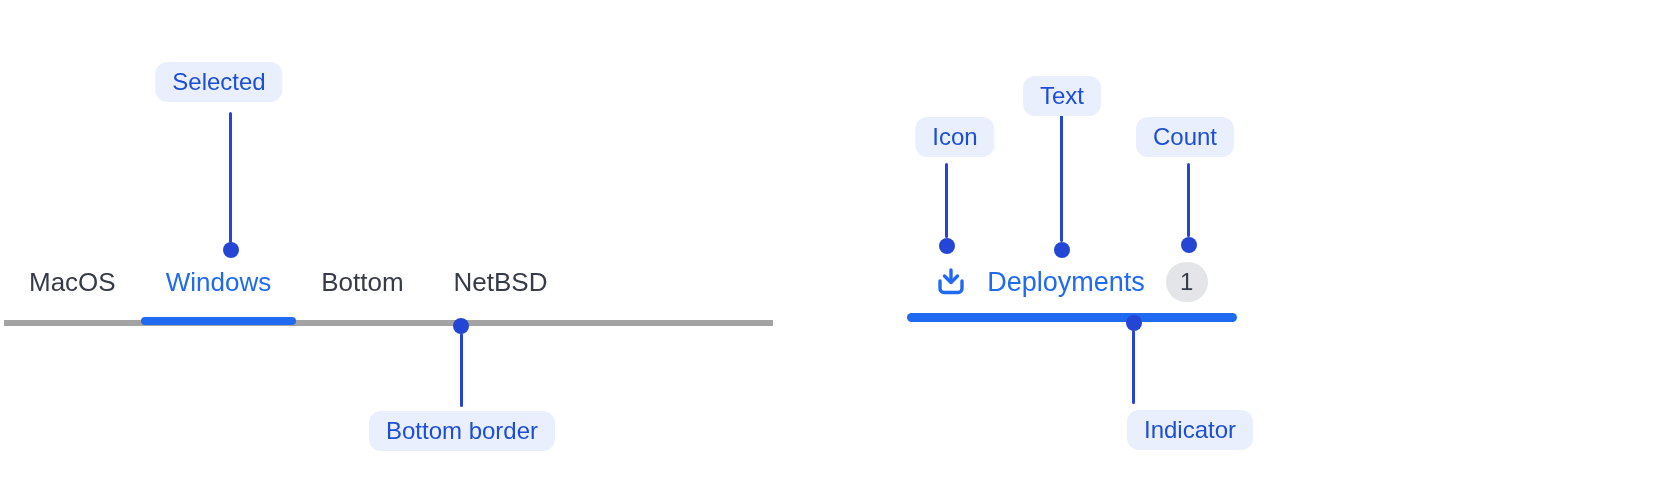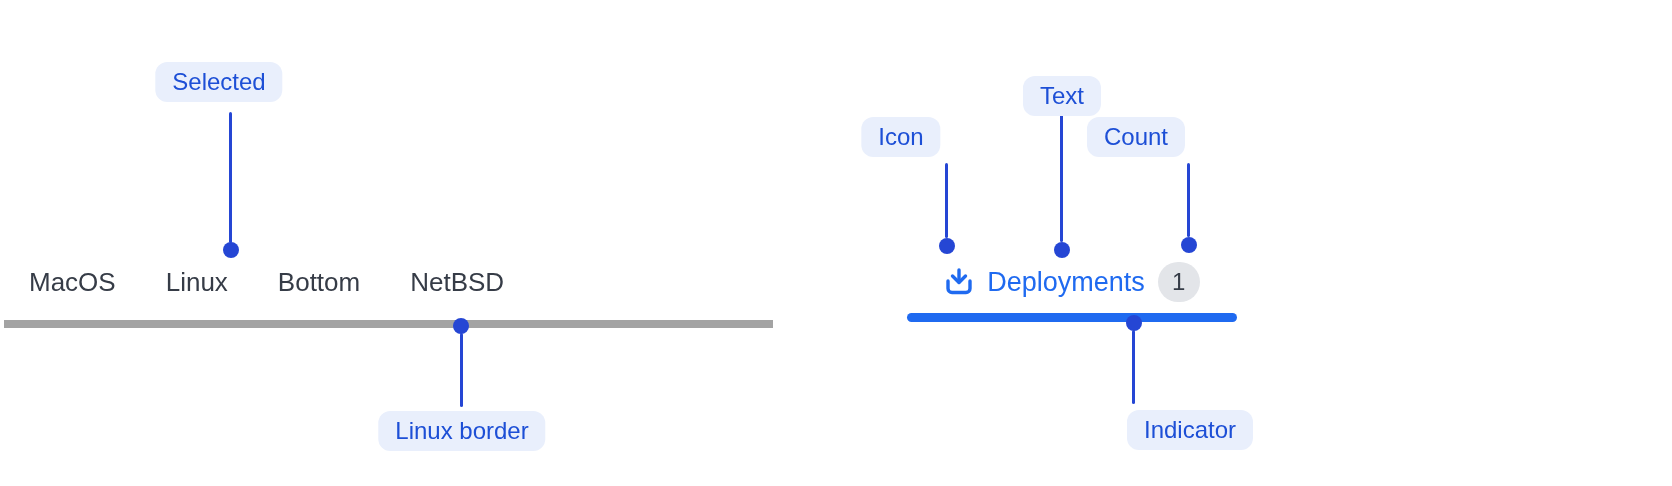--- a/index.html
+++ b/index.html
@@ -19,37 +19,37 @@
     position:absolute;width:3px;background:#2546d4;z-index:4;border-radius:2px;
   }
   .anno-dot{
     position:absolute;width:16px;height:16px;border-radius:50%;
     background:#2546d4;z-index:6;
   }
   
   .tabbar{
     position:absolute;left:4px;top:260px;width:769px;
     display:flex;align-items:flex-start;
-    border-bottom:8px solid #a3a3a3;
+    border-bottom:6px solid #a3a3a3;
   }
   .tab{
     position:relative;
     padding:8px 25px 24px 25px;
     font-size:26px;line-height:28px;font-weight:500;
     color:#363c47;cursor:pointer;white-space:nowrap;
   }
   .tab.selected{color:#1f6af0;}
   .tab-indicator{
     position:absolute;left:0;right:0;bottom:-5px;height:8px;
     border-radius:4px;background:#1f6af0;
   }
   
   .rtab-group{position:absolute;left:907px;top:264px;width:330px;}
   .rtab{
-    display:flex;align-items:center;justify-content:center;gap:13px;
+    display:flex;align-items:center;justify-content:center;gap:21px;
     height:36px;cursor:pointer;
   }
   .rtab-label{font-size:27px;line-height:30px;font-weight:500;color:#1f6af0;white-space:nowrap;}
   .rtab-icon{width:30px;height:30px;display:block;}
   .rtab-count{
     min-width:42px;height:40px;border-radius:20px;
     background:#e3e5e9;color:#363c47;
     font-size:24px;font-weight:500;
     display:flex;align-items:center;justify-content:center;
     box-sizing:border-box;padding:0 10px;
@@ -63,38 +63,41 @@
 <body>
 
 <div id="stage">
 
   <div class="anno-badge" style="left:219px;top:62px;">Selected</div>
   <div class="anno-line" style="left:229px;top:112px;height:131px;"></div>
   <div class="anno-dot" style="left:223px;top:242px;"></div>
 
   <div class="tabbar">
     <div class="tab">MacOS</div>
-    <div class="tab">Linux</div>
+    <div class="tab selected">
+      <span>Windows</span>
+      <div class="tab-indicator"></div>
+    </div>
     <div class="tab">Bottom</div>
     <div class="tab">NetBSD</div>
   </div>
 
   <div class="anno-dot" style="left:453px;top:318px;"></div>
   <div class="anno-line" style="left:460px;top:333px;height:74px;"></div>
-  <div class="anno-badge" style="left:462px;top:411px;">Linux border</div>
+  <div class="anno-badge" style="left:462px;top:411px;">Bottom border</div>
 
   <div class="anno-badge" style="left:1062px;top:76px;">Text</div>
   <div class="anno-line" style="left:1060px;top:110px;height:132px;"></div>
   <div class="anno-dot" style="left:1054px;top:242px;"></div>
 
-  <div class="anno-badge" style="left:901px;top:117px;">Icon</div>
+  <div class="anno-badge" style="left:955px;top:117px;">Icon</div>
   <div class="anno-line" style="left:945px;top:163px;height:75px;"></div>
   <div class="anno-dot" style="left:939px;top:238px;"></div>
 
-  <div class="anno-badge" style="left:1136px;top:117px;">Count</div>
+  <div class="anno-badge" style="left:1185px;top:117px;">Count</div>
   <div class="anno-line" style="left:1187px;top:163px;height:74px;"></div>
   <div class="anno-dot" style="left:1181px;top:237px;"></div>
 
   <div class="rtab-group">
     <div class="rtab">
       <svg class="rtab-icon" viewBox="0 0 30 30" fill="none">
         <path d="M15 3 L15 15" stroke="#1f6af0" stroke-width="3.4" stroke-linecap="round"></path>
         <path d="M8.5 9 L15 15.5 L21.5 9" stroke="#1f6af0" stroke-width="3.4" stroke-linecap="round" stroke-linejoin="round" fill="none"></path>
         <path d="M4 14 L4 21.5 C4 23.7 5.8 25.5 8 25.5 L22 25.5 C24.2 25.5 26 23.7 26 21.5 L26 14" stroke="#1f6af0" stroke-width="3.4" stroke-linecap="round" fill="none"></path>
       </svg>

